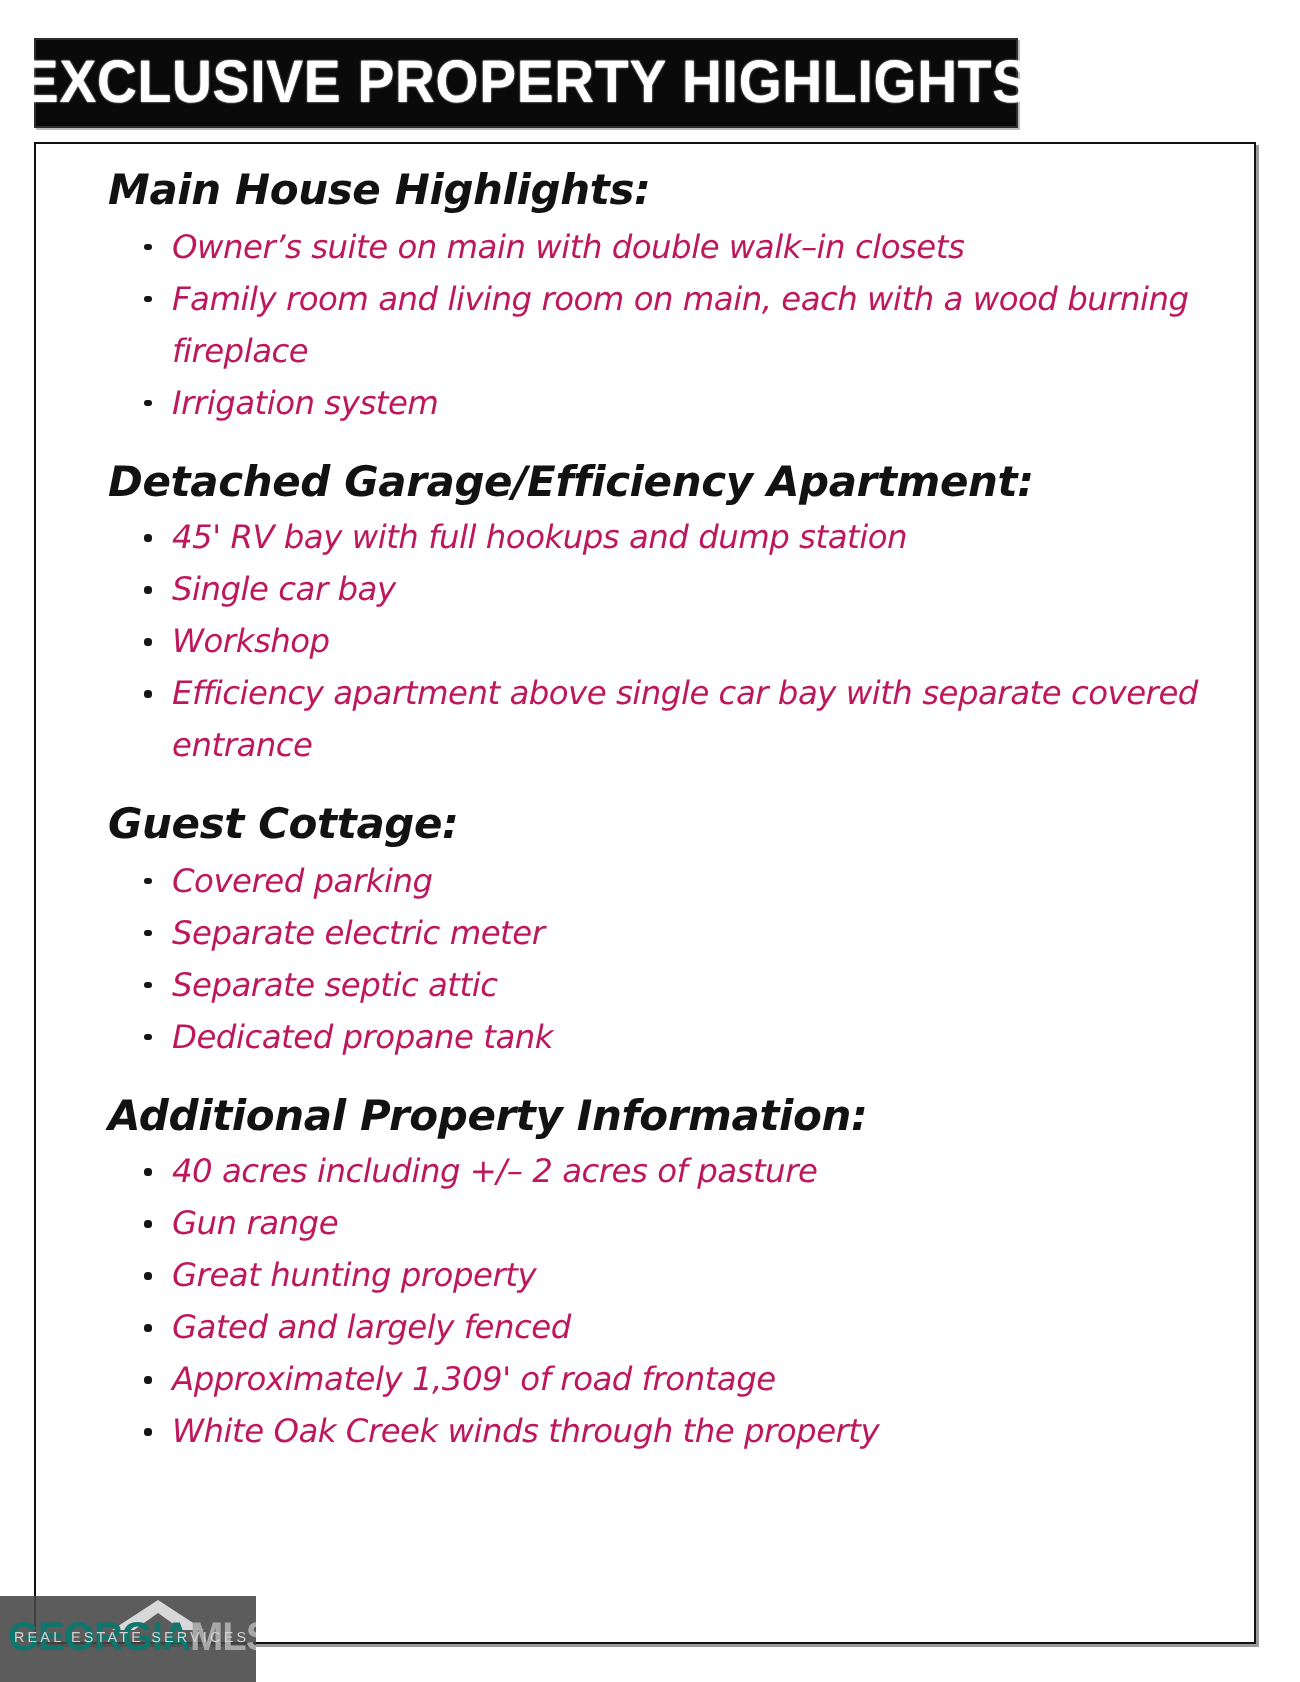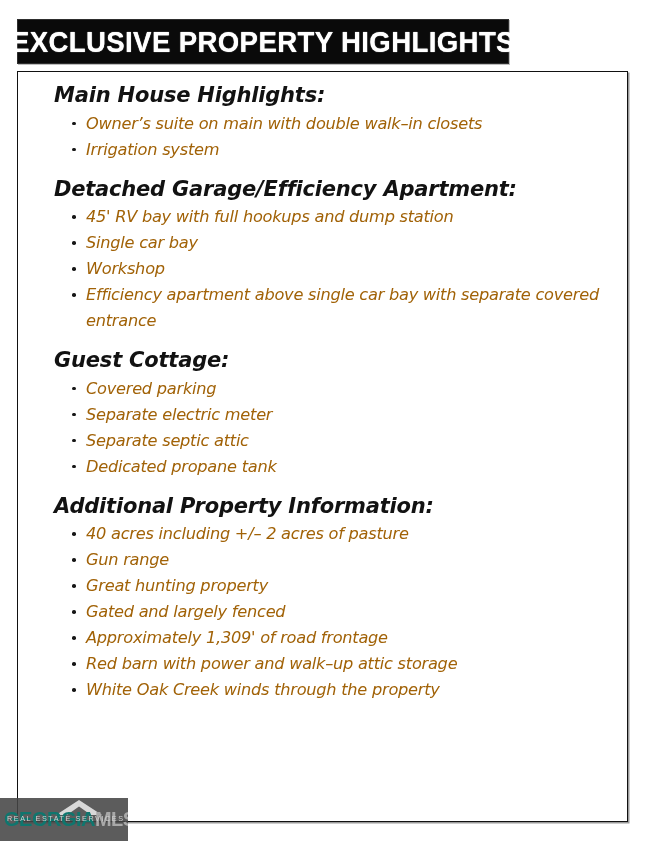--- a/index.html
+++ b/index.html
@@ -83,21 +83,21 @@
     list-style: none;
     margin: 0;
     padding: 0;
   }
   ul.bullet-list li {
     position: relative;
     padding-left: 32px;
     font-family: "DejaVu Sans", sans-serif;
     font-size: 16.2px;
     line-height: 26px;
-    color: #a16207;
+    color: #be185d;
     letter-spacing: -0.25px;
     margin-bottom: 0;
   }
   ul.bullet-list li::before {
     content: "";
     position: absolute;
     left: 18px;
     top: 11px;
     width: 3.5px;
     height: 3.5px;
@@ -155,20 +155,21 @@
   <div id="header-title">EXCLUSIVE PROPERTY HIGHLIGHTS</div>
 </div>
 
 <div id="content-card">
   <div id="content-inner">
 
     <div class="section">
       <div class="section-heading">Main House Highlights:</div>
       <ul class="bullet-list">
         <li>Owner’s suite on main with double walk–in closets</li>
+        <li>Family room and living room on main, each with a wood burning fireplace</li>
         <li>Irrigation system</li>
       </ul>
     </div>
 
     <div class="section">
       <div class="section-heading">Detached Garage/Efficiency Apartment:</div>
       <ul class="bullet-list">
         <li>45' RV bay with full hookups and dump station</li>
         <li>Single car bay</li>
         <li>Workshop</li>
@@ -187,21 +188,20 @@
     </div>
 
     <div class="section">
       <div class="section-heading">Additional Property Information:</div>
       <ul class="bullet-list">
         <li>40 acres including +/– 2 acres of pasture</li>
         <li>Gun range</li>
         <li>Great hunting property</li>
         <li>Gated and largely fenced</li>
         <li>Approximately 1,309' of road frontage</li>
-        <li>Red barn with power and walk–up attic storage</li>
         <li>White Oak Creek winds through the property</li>
       </ul>
     </div>
 
   </div>
 </div>
 
 <div id="watermark-logo">
   <svg id="logo-roof" viewBox="0 0 48 17">
     <polygon points="24,1 47,16 36,16 24,7.5 12,16 1,16" fill="#d8d8d8"></polygon>

